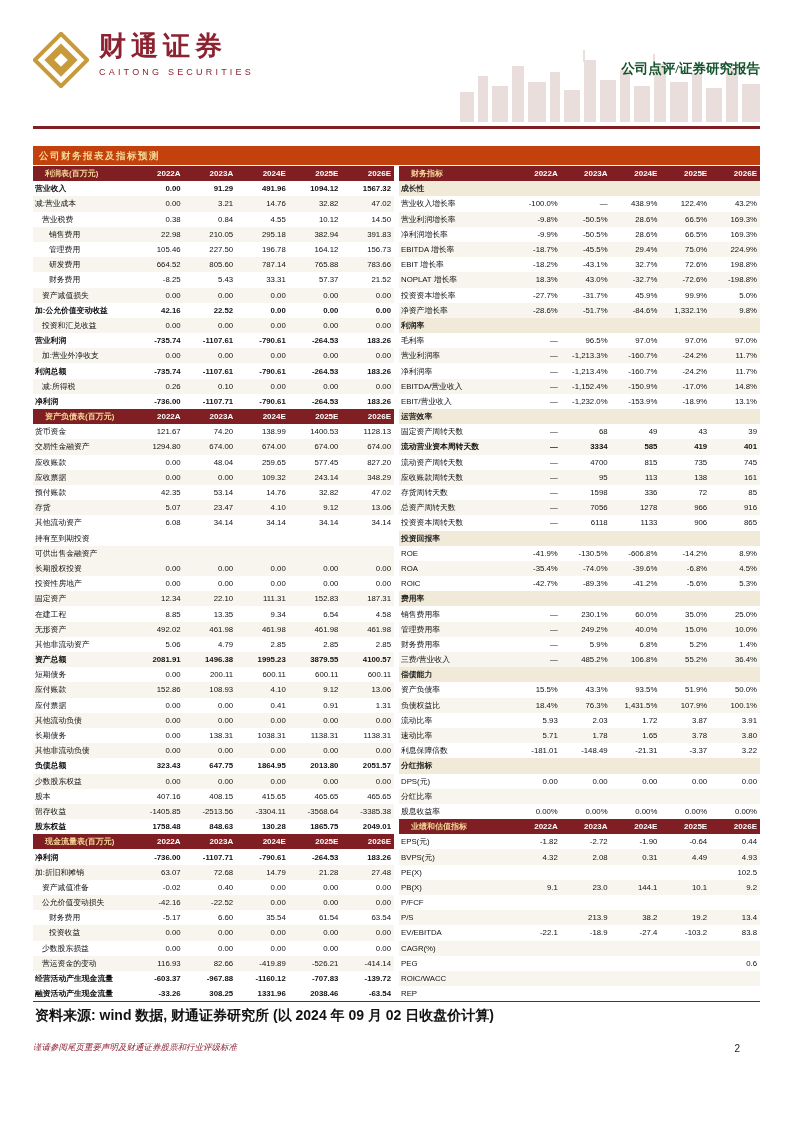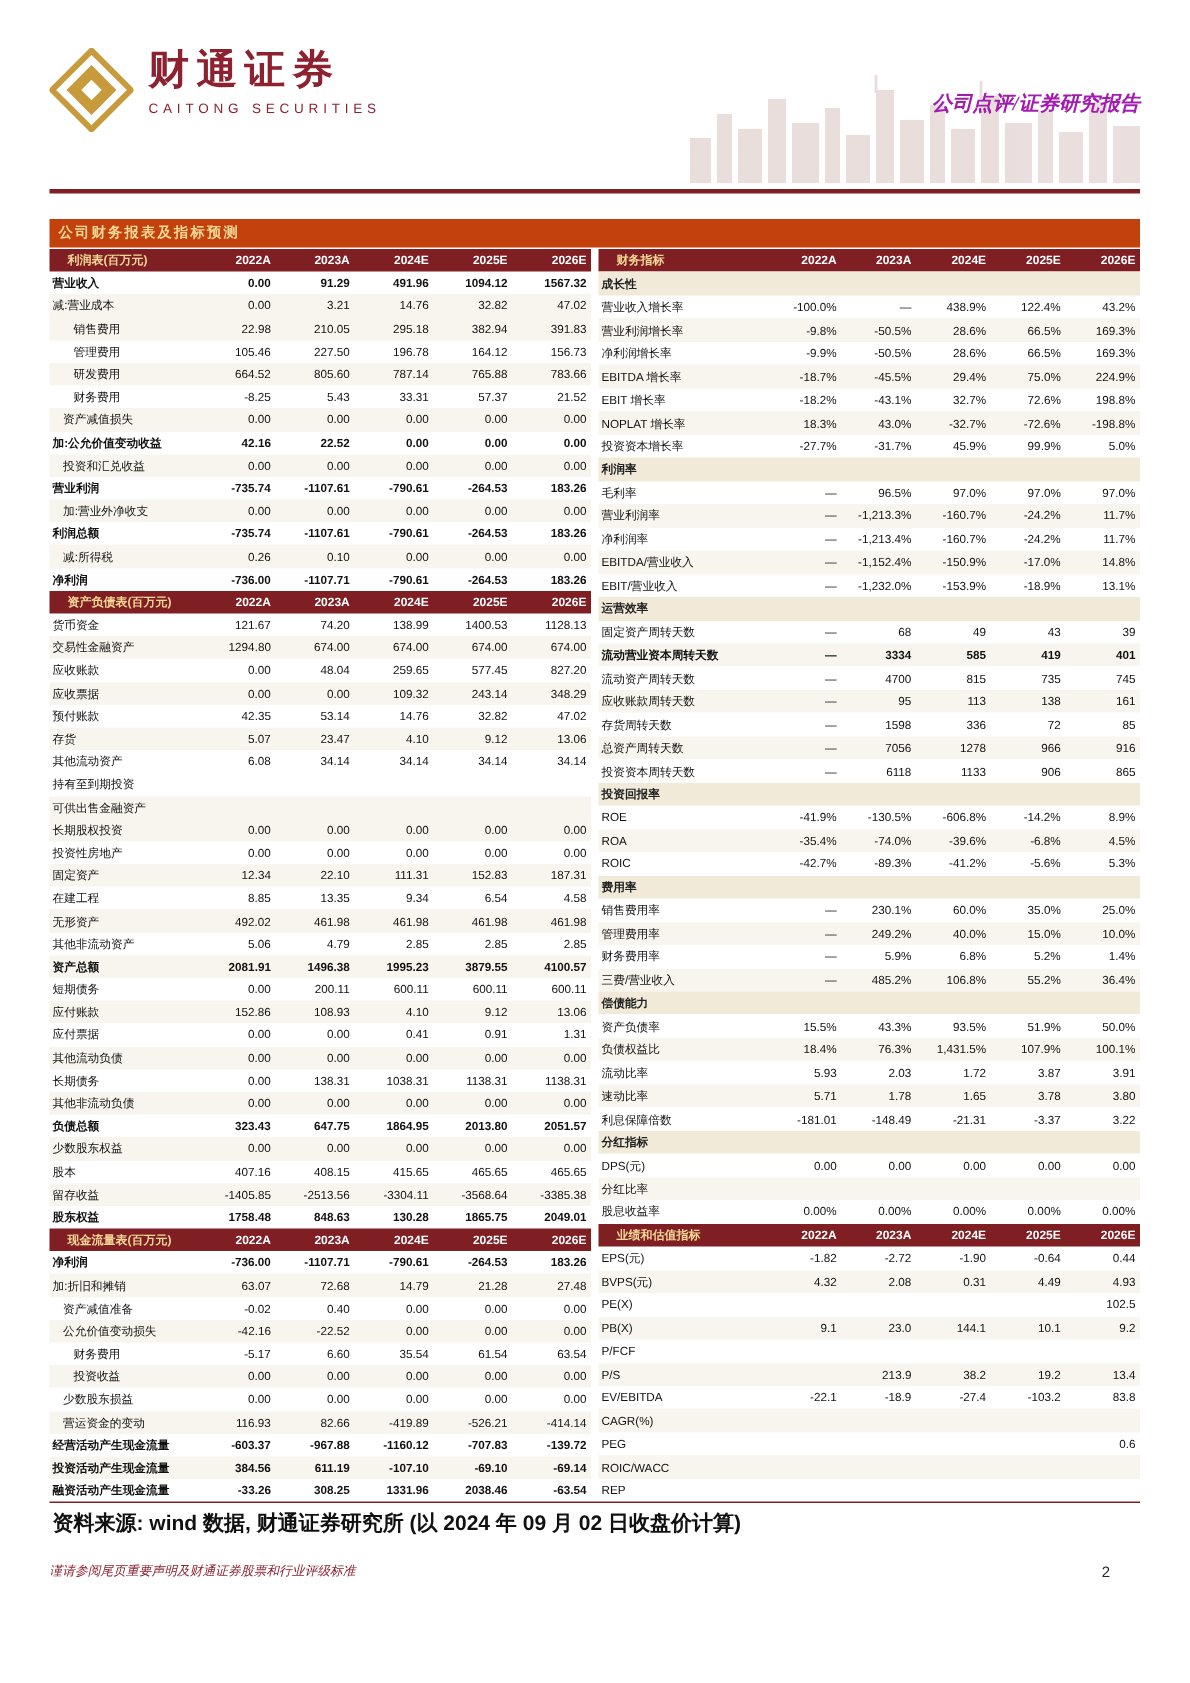--- a/index.html
+++ b/index.html
@@ -7,21 +7,21 @@
   body { width:793px; height:1122px; font-family:"Liberation Sans", sans-serif; color:#111; }
   .page { position:relative; width:793px; height:1122px; background:#fff; overflow:hidden; }
 
   
   .header { position:absolute; left:33px; right:33px; top:28px; height:90px; }
   .logo { position:absolute; left:0; top:4px; display:flex; align-items:flex-start; gap:10px; z-index:2; }
   .logo-icon { width:56px; height:56px; }
   .logo-cn { font-family:"Liberation Serif", serif; font-size:27px; font-weight:bold; color:#8c2130; letter-spacing:5px; line-height:1.1; }
   .logo-en { font-size:9px; color:#8c2130; letter-spacing:3.2px; margin-top:5px; }
   .skyline { position:absolute; right:0; top:14px; width:300px; height:80px; z-index:0; }
-  .report-type { position:absolute; right:0; top:32px; font-size:13.5px; font-weight:bold; color:#a21caf; z-index:2; font-family:"Liberation Serif", serif;font-style:italic; }
+  .report-type { position:absolute; right:0; top:32px; font-size:13.5px; font-weight:bold; color:#14532d; z-index:2; font-family:"Liberation Serif", serif; }
   .header-rule { position:absolute; left:33px; right:33px; top:126px; height:2.5px; background:#7f1f24; }
 
   
   .main { position:absolute; left:33px; right:33px; top:146px; }
   .section-title { height:19px; background:#c2410c; color:#f3d795; font-weight:bold; font-size:9.5px; line-height:19px; padding-left:6px; letter-spacing:1.5px; }
   .tables { display:flex; gap:5px; margin-top:1px; }
   .col { flex:1; display:flex; flex-direction:column; height:835px; }
   .trow { flex:1 1 0; display:grid; align-items:center; font-size:7.8px; min-height:0; }
   .left .trow { grid-template-columns:98px repeat(5, 1fr); }
   .right .trow { grid-template-columns:112px repeat(5, 1fr); }
@@ -108,20 +108,28 @@
             <div class="cell num">1567.32</div>
           </div>
           <div class="trow stripe">
             <div class="cell label">减:营业成本</div>
             <div class="cell num">0.00</div>
             <div class="cell num">3.21</div>
             <div class="cell num">14.76</div>
             <div class="cell num">32.82</div>
             <div class="cell num">47.02</div>
           </div>
+          <div class="trow">
+            <div class="cell label ind1">营业税费</div>
+            <div class="cell num">0.38</div>
+            <div class="cell num">0.84</div>
+            <div class="cell num">4.55</div>
+            <div class="cell num">10.12</div>
+            <div class="cell num">14.50</div>
+          </div>
           <div class="trow stripe">
             <div class="cell label ind2">销售费用</div>
             <div class="cell num">22.98</div>
             <div class="cell num">210.05</div>
             <div class="cell num">295.18</div>
             <div class="cell num">382.94</div>
             <div class="cell num">391.83</div>
           </div>
           <div class="trow">
             <div class="cell label ind2">管理费用</div>
@@ -507,28 +515,20 @@
             <div class="cell num">-526.21</div>
             <div class="cell num">-414.14</div>
           </div>
           <div class="trow bold">
             <div class="cell label">经营活动产生现金流量</div>
             <div class="cell num">-603.37</div>
             <div class="cell num">-967.88</div>
             <div class="cell num">-1160.12</div>
             <div class="cell num">-707.83</div>
             <div class="cell num">-139.72</div>
-          </div>
-          <div class="trow bold stripe">
-            <div class="cell label">投资活动产生现金流量</div>
-            <div class="cell num">384.56</div>
-            <div class="cell num">611.19</div>
-            <div class="cell num">-107.10</div>
-            <div class="cell num">-69.10</div>
-            <div class="cell num">-69.14</div>
           </div>
           <div class="trow bold">
             <div class="cell label">融资活动产生现金流量</div>
             <div class="cell num">-33.26</div>
             <div class="cell num">308.25</div>
             <div class="cell num">1331.96</div>
             <div class="cell num">2038.46</div>
             <div class="cell num">-63.54</div>
           </div>
         </div>
@@ -597,20 +597,28 @@
             <div class="cell num">-72.6%</div>
             <div class="cell num">-198.8%</div>
           </div>
           <div class="trow">
             <div class="cell label">投资资本增长率</div>
             <div class="cell num">-27.7%</div>
             <div class="cell num">-31.7%</div>
             <div class="cell num">45.9%</div>
             <div class="cell num">99.9%</div>
             <div class="cell num">5.0%</div>
+          </div>
+          <div class="trow stripe">
+            <div class="cell label">净资产增长率</div>
+            <div class="cell num">-28.6%</div>
+            <div class="cell num">-51.7%</div>
+            <div class="cell num">-84.6%</div>
+            <div class="cell num">1,332.1%</div>
+            <div class="cell num">9.8%</div>
           </div>
           <div class="trow sect">
             <div class="cell label">利润率</div>
             <div class="cell num"></div>
             <div class="cell num"></div>
             <div class="cell num"></div>
             <div class="cell num"></div>
             <div class="cell num"></div>
           </div>
           <div class="trow">

